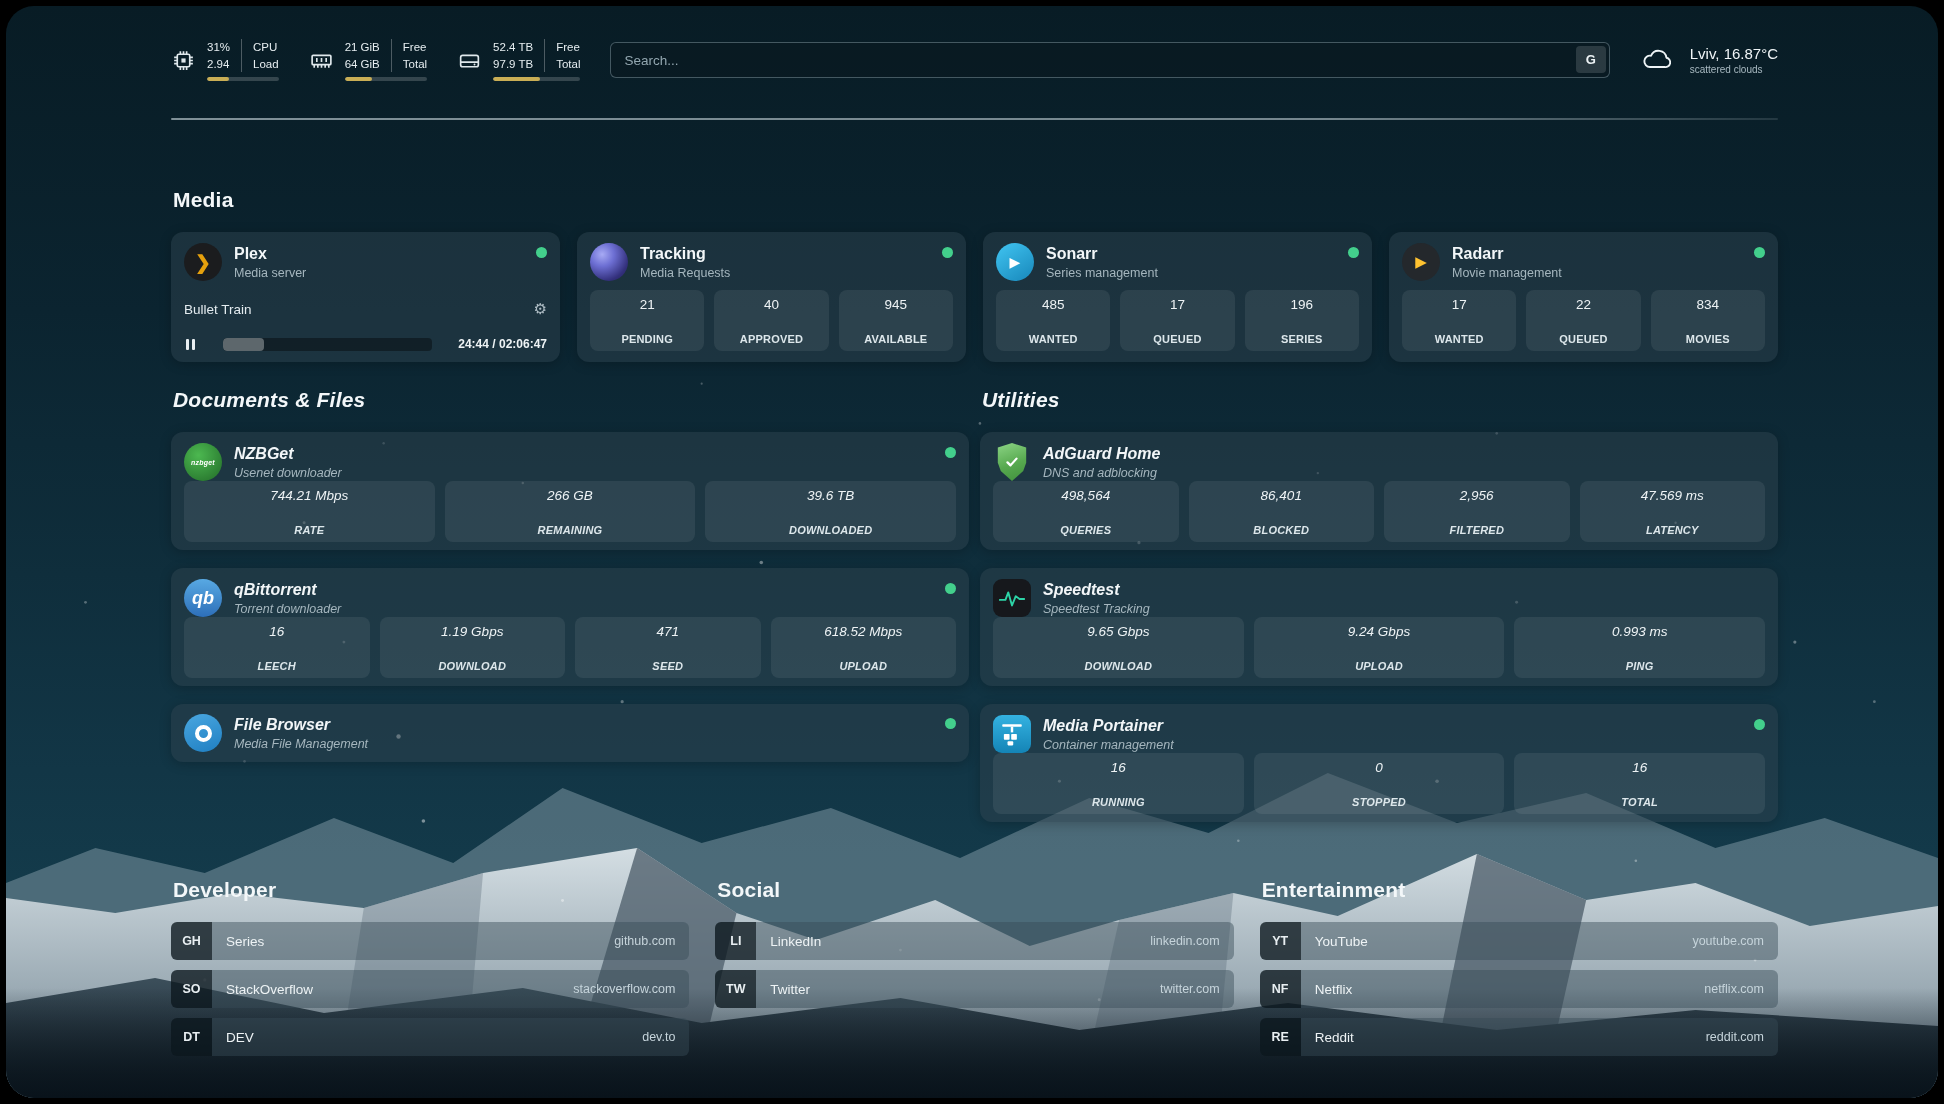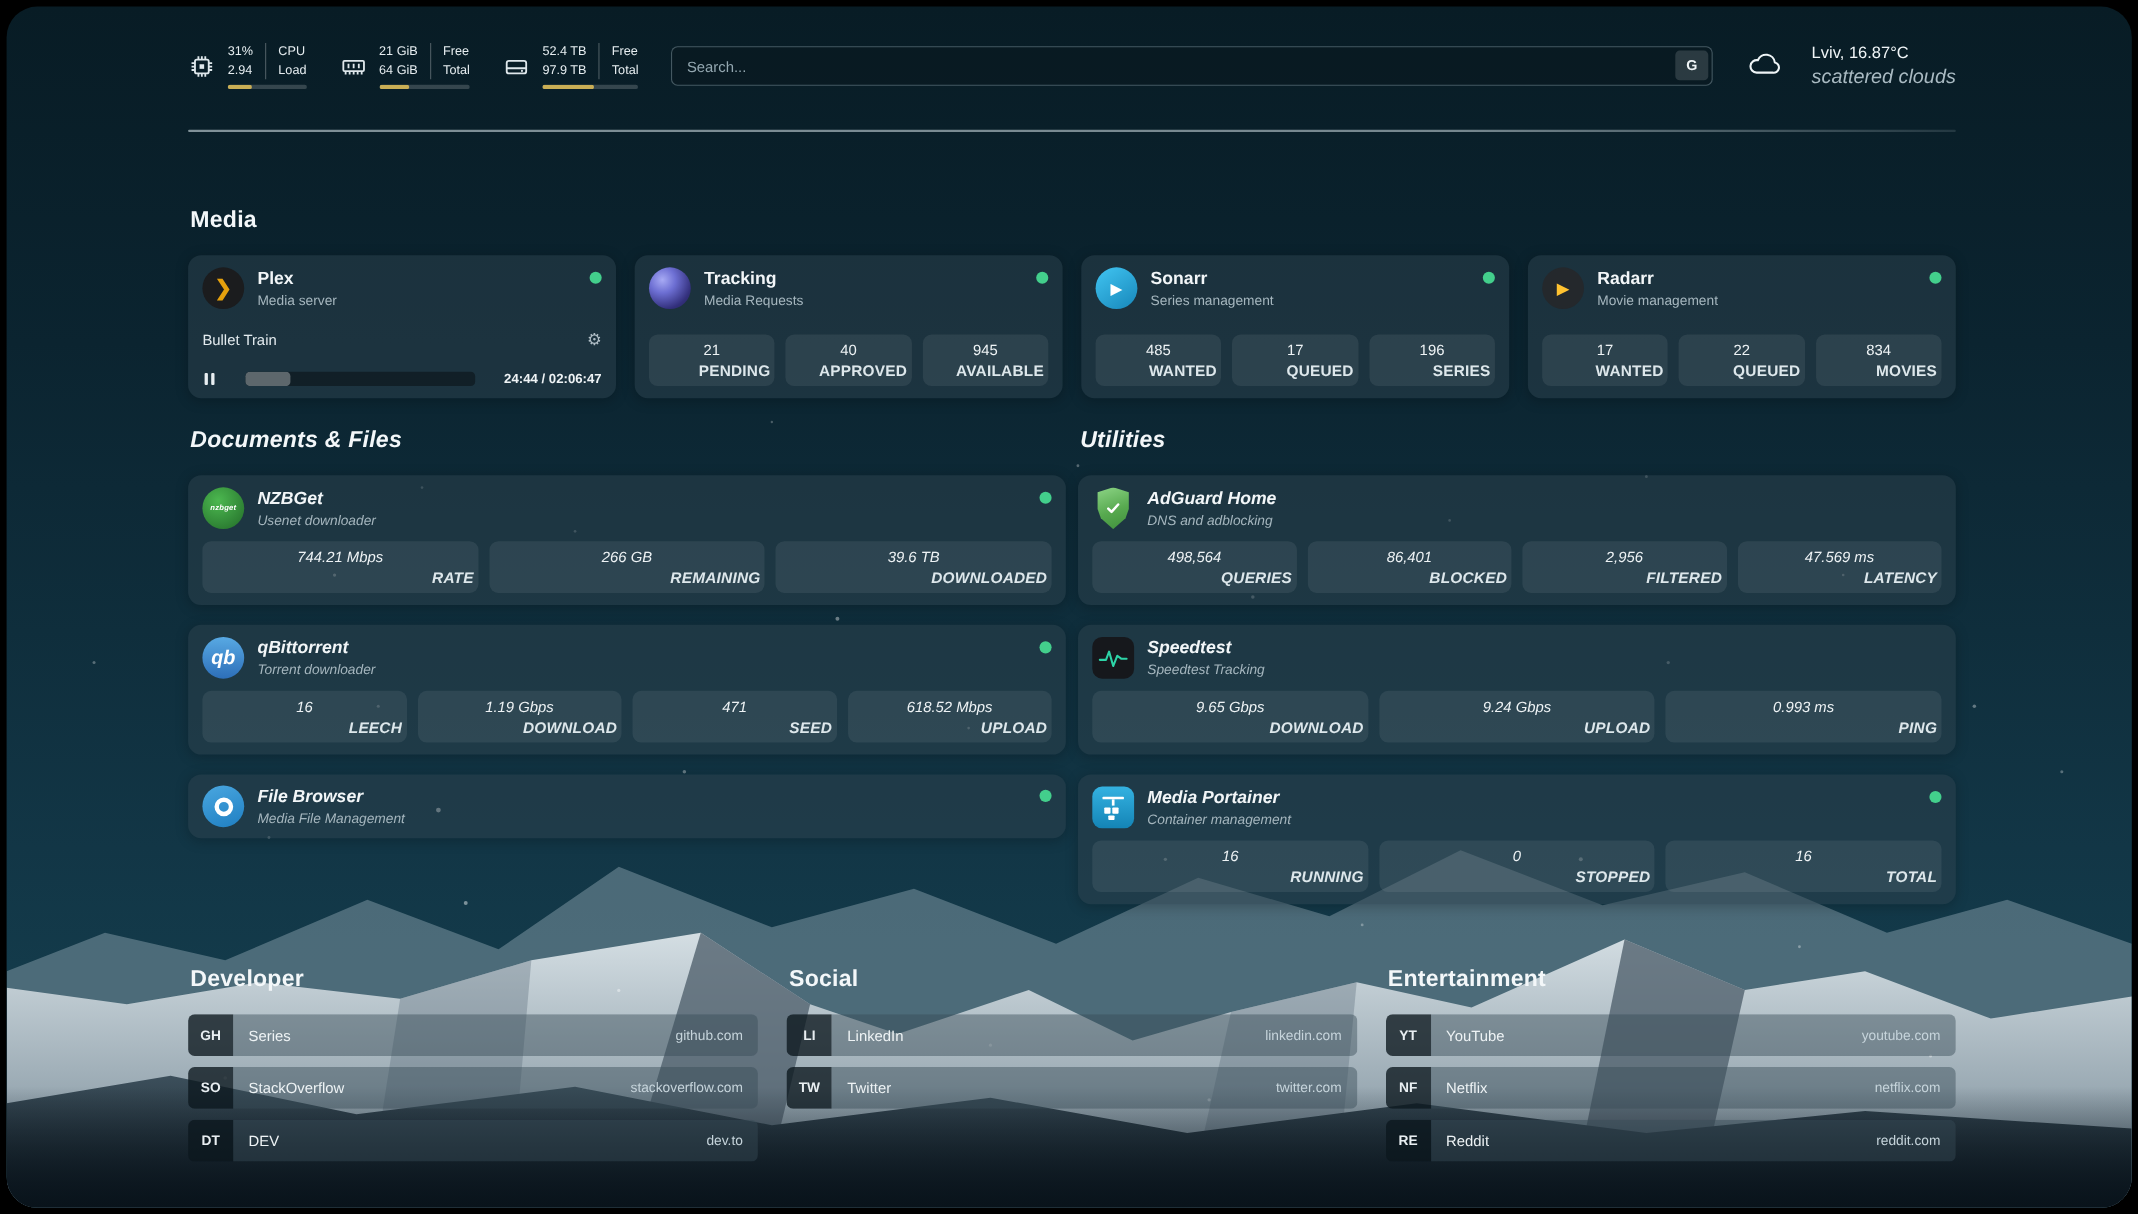--- a/index.html
+++ b/index.html
@@ -35,23 +35,23 @@
     color:#e6eef2; font-size:13.5px; padding:0 44px 0 13px; outline:none;
     font-family:"Liberation Sans", sans-serif;
   }
   .search-box input::placeholder { color:#93a7b0; }
   .search-engine {
     position:absolute; right:4px; top:4px; width:30px; height:27px;
     background:rgba(255,255,255,0.14); border:none; border-radius:4px;
     color:#eef4f6; font-size:13px; font-weight:bold; cursor:pointer;
     font-family:"Liberation Sans", sans-serif;
   }
-  .weather { display:flex; align-items:center; gap:26px; cursor:pointer; }
+  .weather { display:flex; align-items:center; gap:16px; cursor:pointer; }
   .weather .w1 { font-size:15px; color:#f0f5f7; }
-  .weather .w2 { font-size:18px; color:#a9bac2; margin-top:2px;font-style:italic; }
+  .weather .w2 { font-size:10px; color:#a9bac2; margin-top:2px; }
 
   .divider { position:absolute; top:112px; left:165px; right:160px; height:2px; border-radius:1px;
     background:linear-gradient(90deg,rgba(225,238,243,0.55) 0%,rgba(225,238,243,0.5) 72%,rgba(225,238,243,0.12) 100%); }
 
   
   h2.sec { font-size:21px; font-weight:600; color:#f3f7f9; margin:0 0 20px 2px; letter-spacing:0.2px; }
   .section-media { position:absolute; top:182px; left:165px; right:160px; }
   .media-grid { display:grid; grid-template-columns:repeat(4,1fr); gap:17px; }
   .columns { position:absolute; top:382px; left:165px; right:160px;
     display:grid; grid-template-columns:1fr 1fr; column-gap:11px; align-items:start;font-style:italic; }
@@ -70,21 +70,21 @@
   .app-name { font-size:16px; font-weight:600; color:#f2f6f8; line-height:1.2; }
   .app-sub { font-size:12.5px; color:#a5b6be; margin-top:2px; }
   .status-dot { width:11px; height:11px; border-radius:50%; background:#43cf8c;
     margin-left:auto; align-self:flex-start; margin-top:4px; flex:none; }
 
   .stats { display:grid; gap:10px; }
   .cols-3 { grid-template-columns:repeat(3,1fr); }
   .cols-4 { grid-template-columns:repeat(4,1fr); }
   .stat { background:rgba(255,255,255,0.075); border-radius:8px; padding:7px 4px 6px; text-align:center; }
   .stat-value { font-size:13.5px; color:#eef3f5; white-space:nowrap; }
-  .stat-label { font-size:14px; font-weight:700; color:#dde7eb; margin-top:3px; letter-spacing:0.2px;text-align:right; }
+  .stat-label { font-size:11px; font-weight:700; color:#dde7eb; margin-top:21px; letter-spacing:0.2px; }
 
   
   .app-icon { width:38px; height:38px; border-radius:9px; flex:none;
     display:flex; align-items:center; justify-content:center; overflow:hidden; }
   .icon-plex { border-radius:50%; background:#1b1c1e; color:#e5a00d; font-size:19px; font-weight:bold; }
   .icon-overseerr { border-radius:50%;
     background:radial-gradient(circle at 32% 30%, #a7aaf4 0%, #6d6fd3 32%, #33307c 72%, #211f55 100%); }
   .icon-sonarr { border-radius:50%; background:linear-gradient(145deg,#41c5f2,#1787ba); color:#fff; font-size:14px; }
   .icon-radarr { border-radius:50%; background:#24282c; color:#ffc230; font-size:15px; }
   .icon-nzbget { border-radius:50%; background:radial-gradient(circle at 38% 32%, #4cb850, #2b7c31 78%); }

